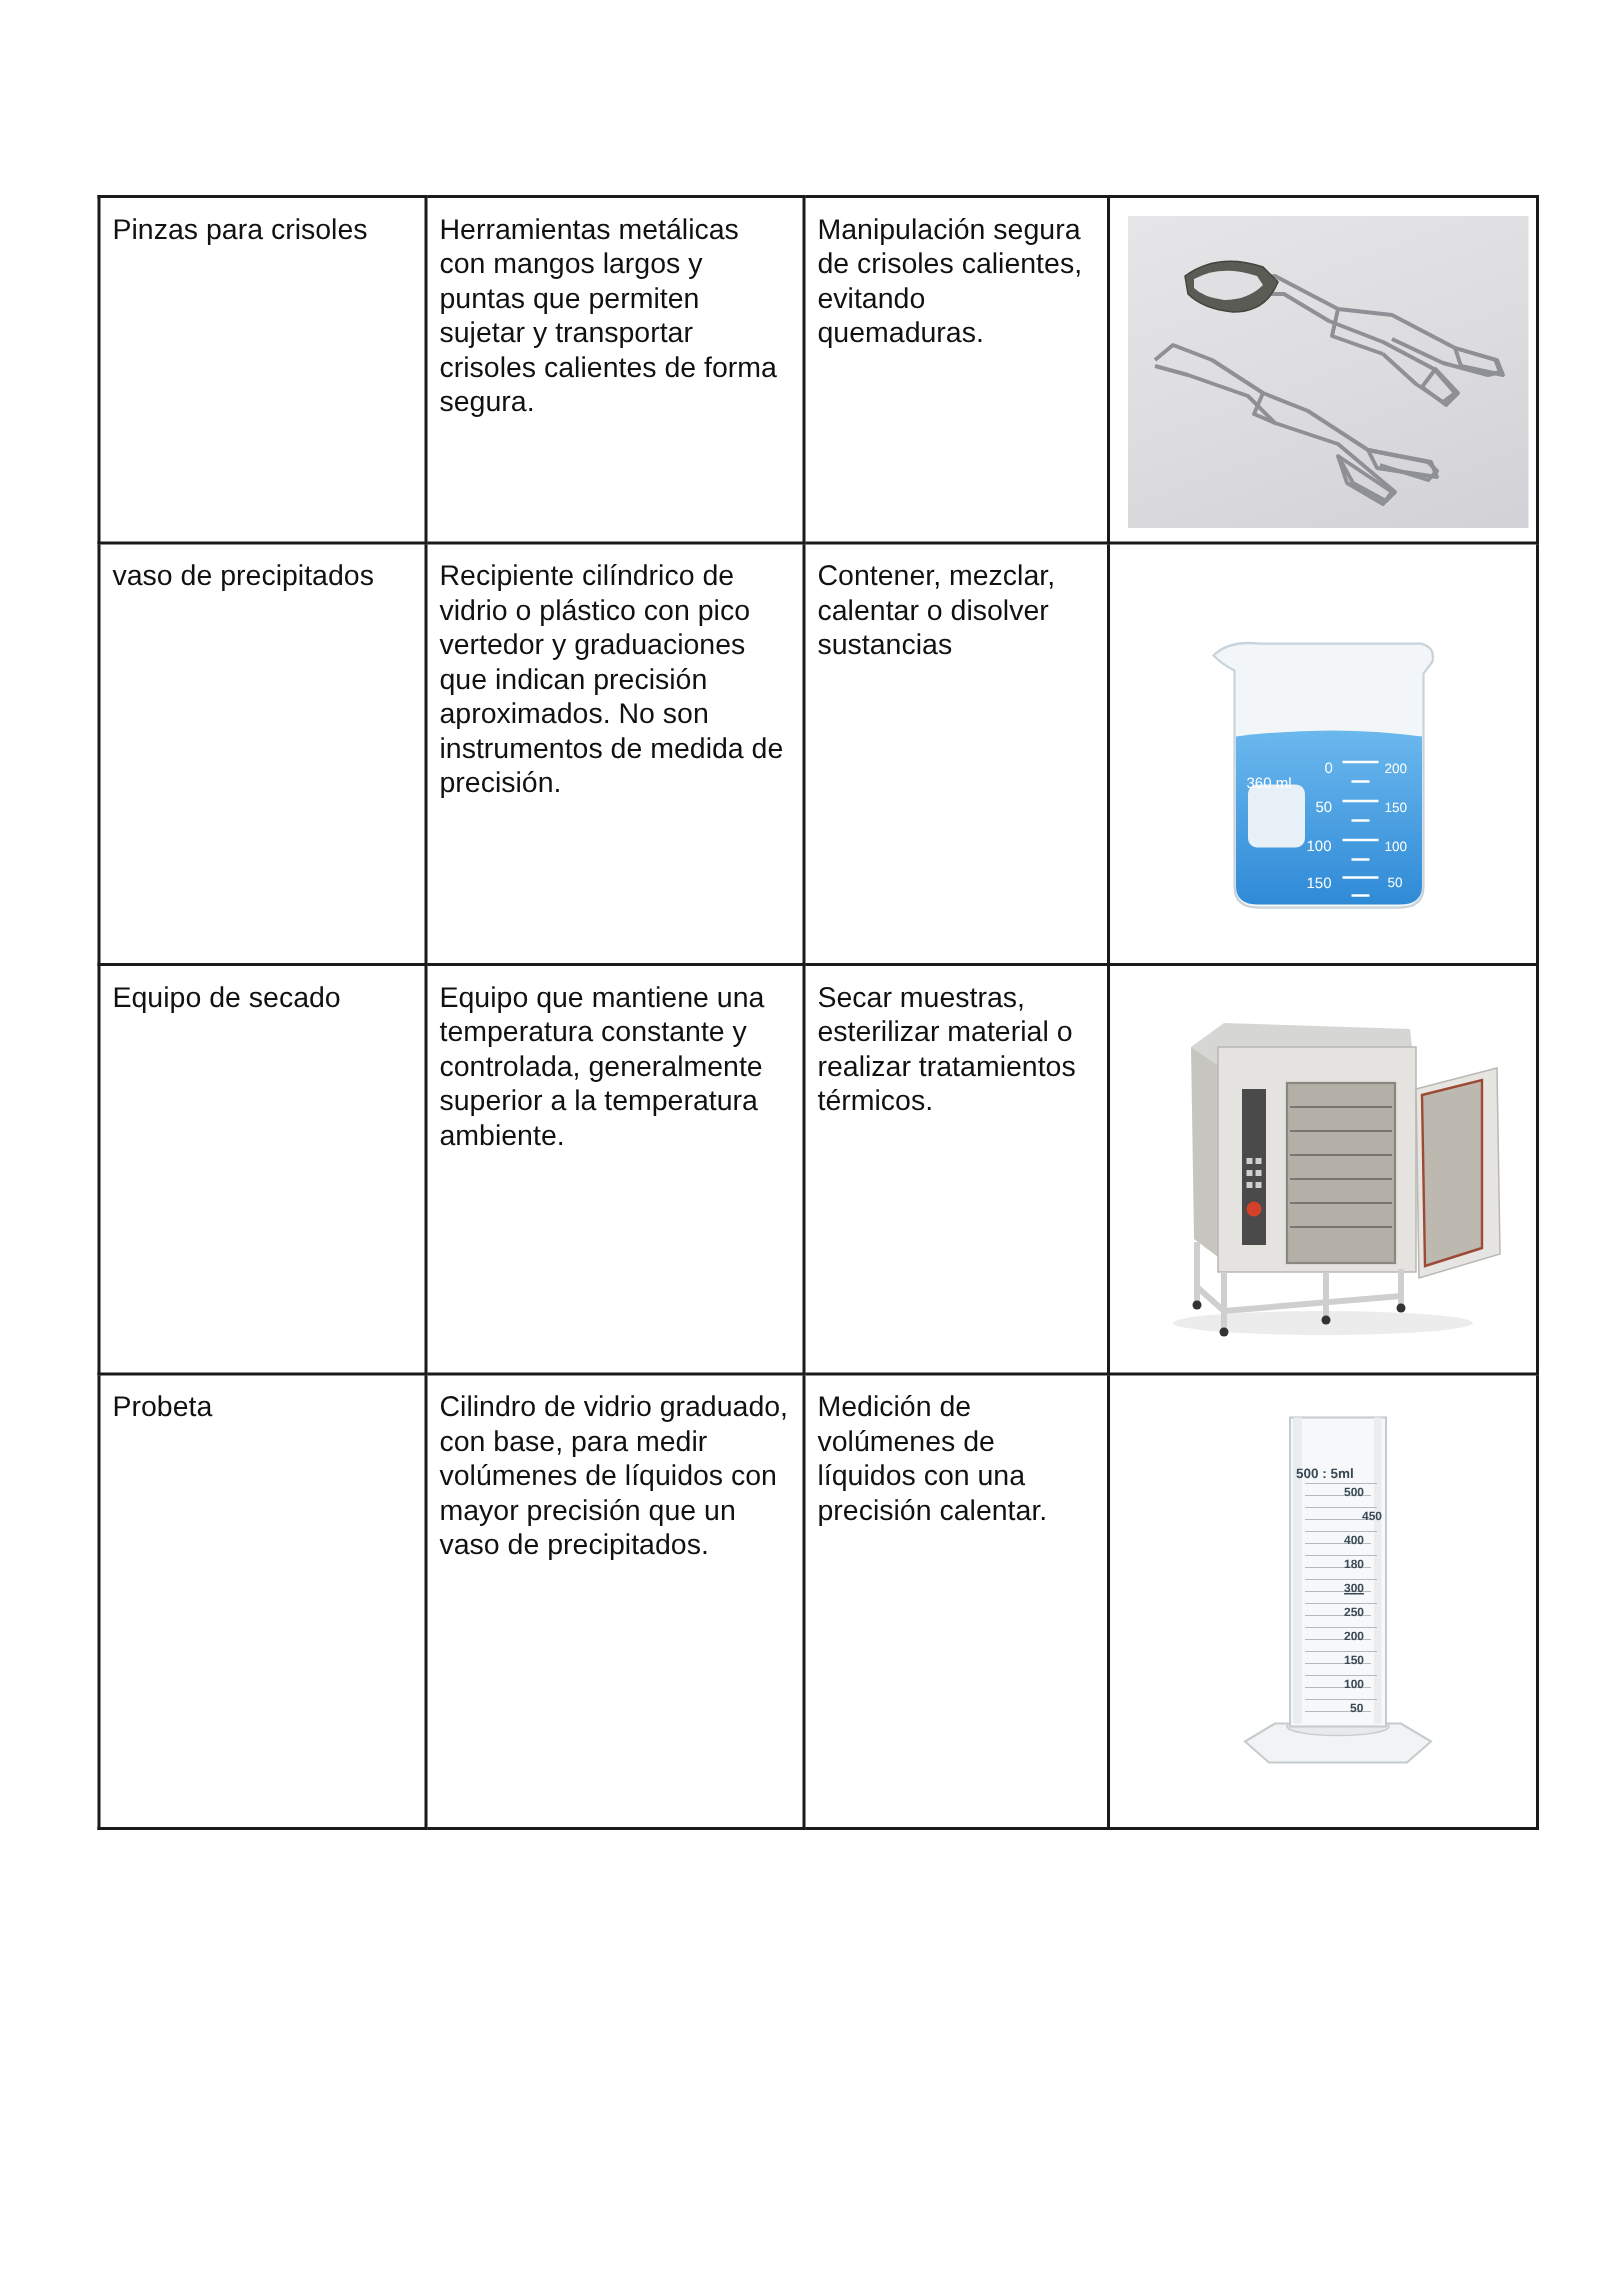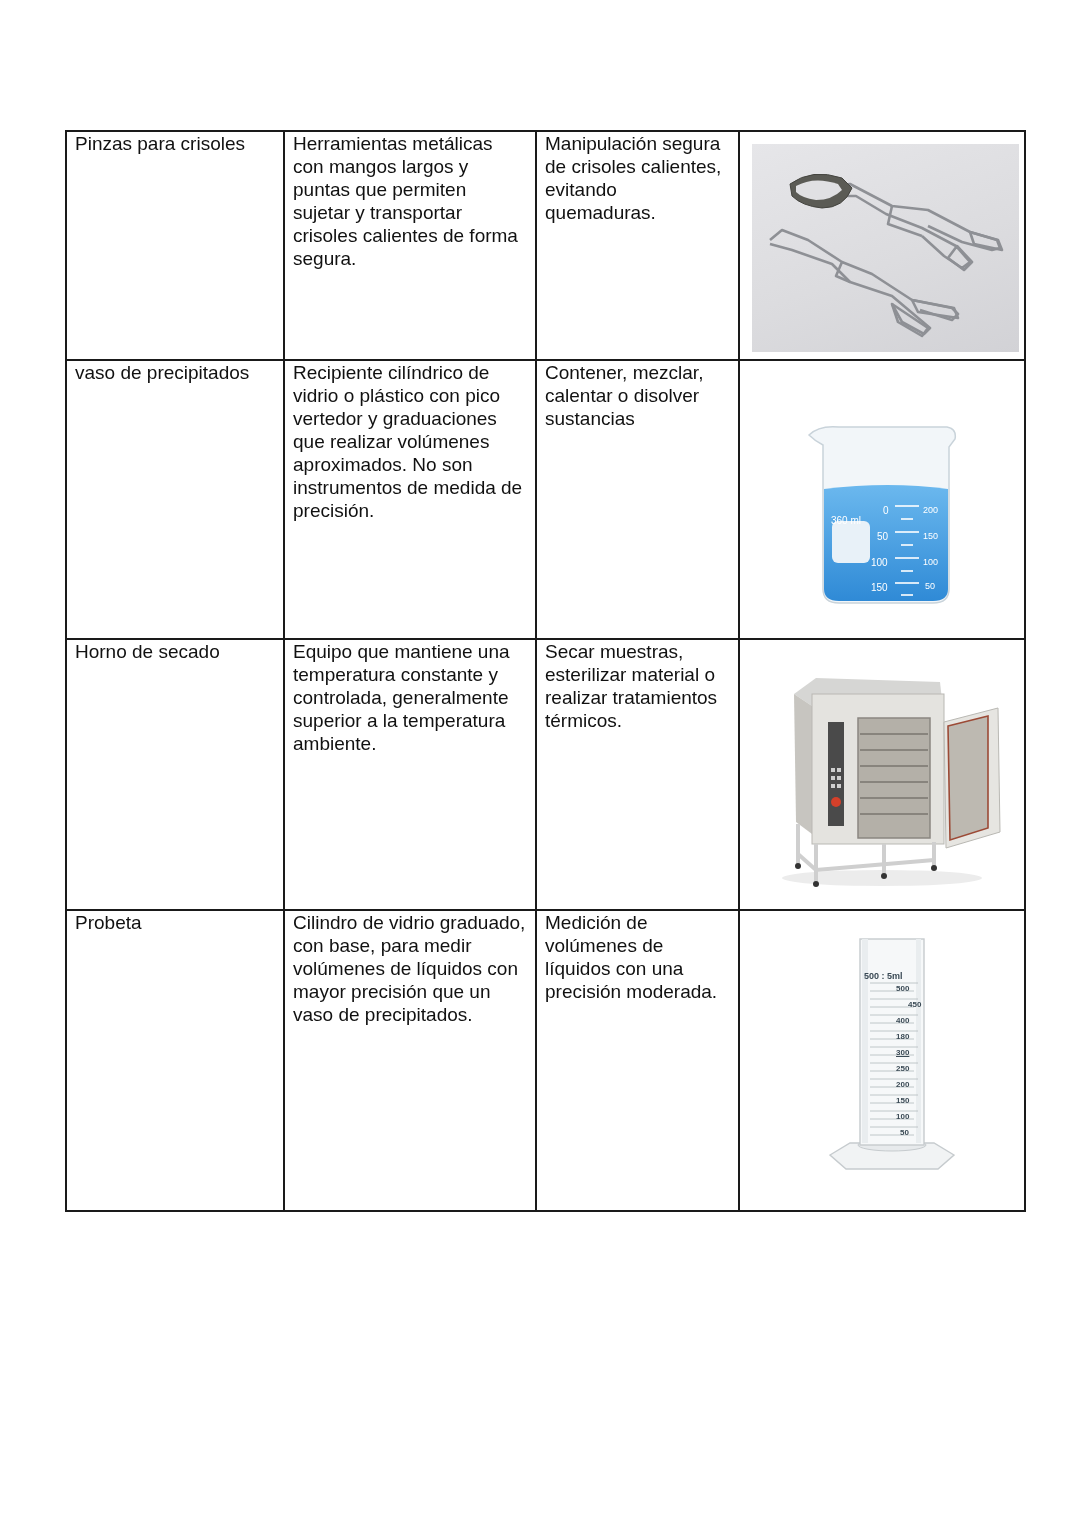--- a/index.html
+++ b/index.html
@@ -25,21 +25,21 @@
       position: absolute;
       left: 65px;
       top: 130px;
       width: 959px;
       border-collapse: collapse;
       table-layout: fixed;
     }
     table.equip td {
       border: 2px solid #1a1a1a;
       vertical-align: top;
-      padding: 0 8px 8px 8px;
+      padding: 10px 8px 8px 8px;
       font-size: 19px;
       line-height: 23px;
       color: #111111;
     }
     table.equip td.c-img {
       padding: 10px 6px 6px 10px;
       position: relative;
     }
     .img-box {
       position: relative;
@@ -120,21 +120,21 @@
                 <path d="M160 156 L202 164 L206 174 L166 168 Z"></path>
                 <path d="M140 160 L176 184 L170 192 L146 178 Z"></path>
               </g>
             </svg>
           </div>
         </td>
       </tr>
 
       <tr class="r1">
         <td>vaso de precipitados</td>
-        <td>Recipiente cilíndrico de vidrio o plástico con pico vertedor y graduaciones que realizar volúmenes aproximados. No son instrumentos de medida de precisión.</td>
+        <td>Recipiente cilíndrico de vidrio o plástico con pico vertedor y graduaciones que indican precisión aproximados. No son instrumentos de medida de precisión.</td>
         <td>Contener, mezclar, calentar o disolver sustancias</td>
         <td class="c-img">
           <div class="img-box">
             <div class="beaker-wrap">
               <svg width="170" height="190" viewBox="0 0 170 190">
                 <defs>
                   <linearGradient id="liq" x1="0" y1="0" x2="0" y2="1">
                     <stop offset="0" stop-color="#6bb8ee"></stop>
                     <stop offset="1" stop-color="#2f8ad6"></stop>
                   </linearGradient>
@@ -165,21 +165,21 @@
               <span style="position:absolute;left:124px;top:76px;font-size:9px;color:#ffffff;">200</span>
               <span style="position:absolute;left:124px;top:102px;font-size:9px;color:#ffffff;">150</span>
               <span style="position:absolute;left:124px;top:128px;font-size:9px;color:#ffffff;">100</span>
               <span style="position:absolute;left:126px;top:152px;font-size:9px;color:#ffffff;">50</span>
             </div>
           </div>
         </td>
       </tr>
 
       <tr class="r2">
-        <td>Horno de secado</td>
+        <td>Equipo de secado</td>
         <td>Equipo que mantiene una temperatura constante y controlada, generalmente superior a la temperatura ambiente.</td>
         <td>Secar muestras, esterilizar material o realizar tratamientos térmicos.</td>
         <td class="c-img">
           <div class="img-box">
             <div class="oven-wrap">
               <svg width="240" height="230" viewBox="0 0 240 230">
 
                 <ellipse cx="110" cy="214" rx="100" ry="8" fill="#ececec"></ellipse>
 
                 <path d="M22 30 L44 14 L168 18 L170 36 L40 42 Z" fill="#d6d6d4"></path>
@@ -228,21 +228,21 @@
                 </g>
               </svg>
             </div>
           </div>
         </td>
       </tr>
 
       <tr class="r3">
         <td>Probeta</td>
         <td>Cilindro de vidrio graduado, con base, para medir volúmenes de líquidos con mayor precisión que un vaso de precipitados.</td>
-        <td>Medición de volúmenes de líquidos con una precisión moderada.</td>
+        <td>Medición de volúmenes de líquidos con una precisión calentar.</td>
         <td class="c-img">
           <div class="img-box">
             <div class="cyl-wrap">
               <svg width="140" height="250" viewBox="0 0 140 250">
 
                 <path d="M8 220 L28 208 L112 208 L132 220 L116 234 L24 234 Z" fill="#f1f3f4" stroke="#c6cbce" stroke-width="1.4"></path>
                 <ellipse cx="70" cy="210" rx="34" ry="6" fill="#e7eaec" stroke="#c6cbce" stroke-width="1"></ellipse>
 
                 <rect x="38" y="4" width="64" height="206" fill="#f6f8f9" stroke="#c6cbce" stroke-width="1.4"></rect>
                 <rect x="40" y="4" width="6" height="204" fill="#e9edef"></rect>

